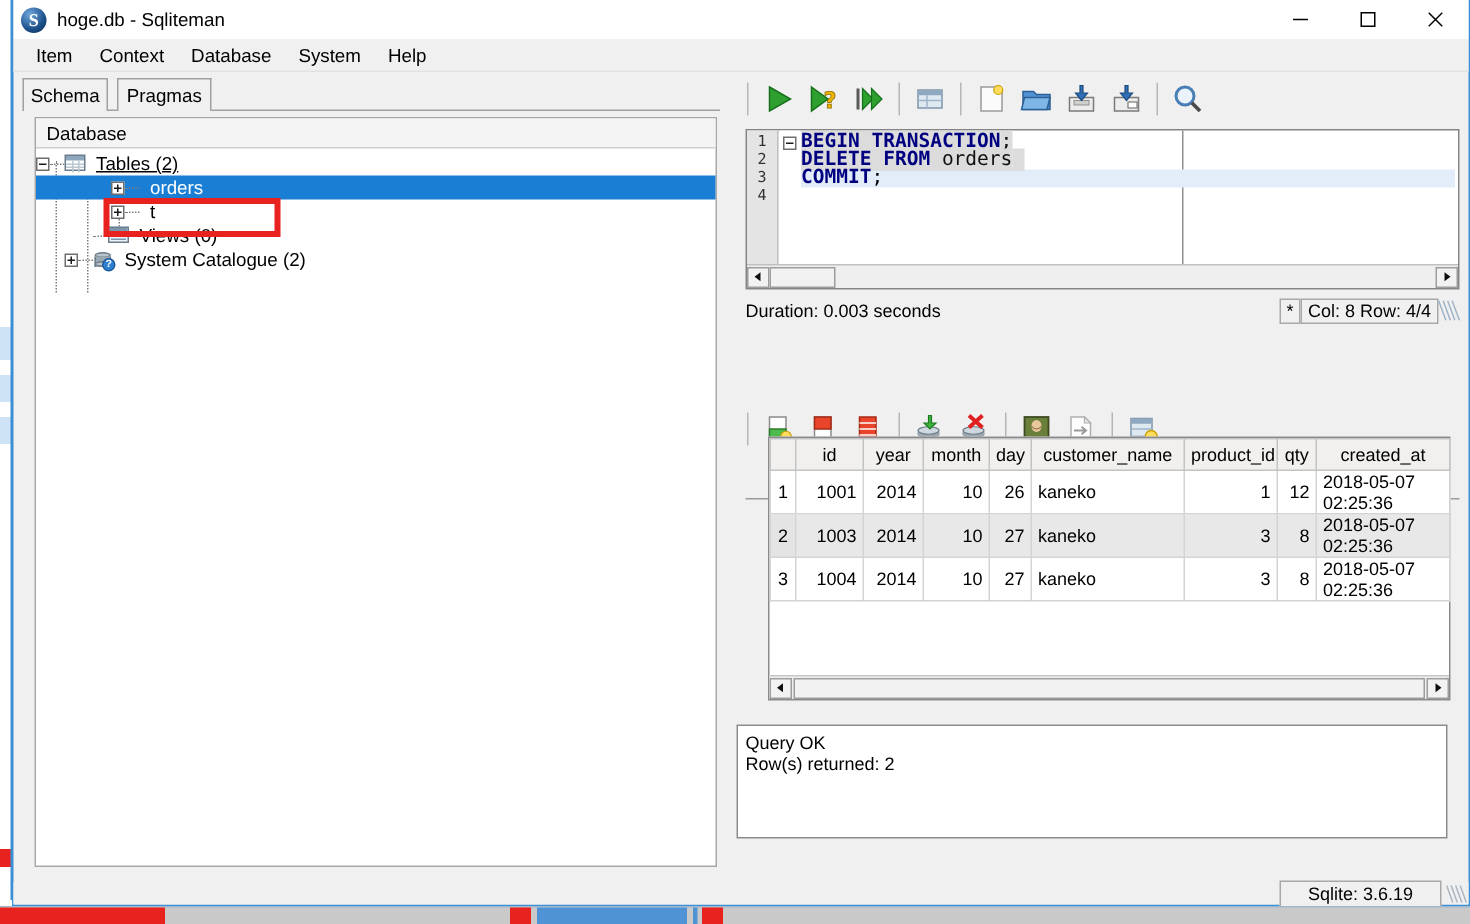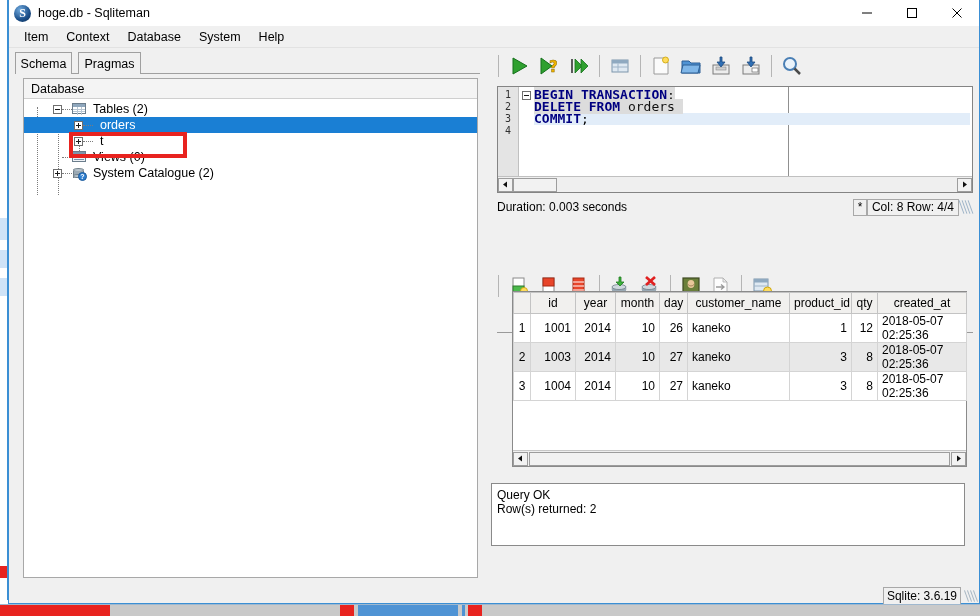--- a/index.html
+++ b/index.html
@@ -278,21 +278,21 @@
     font-size: 12px; padding: 4px 5px; line-height: 14px;
   }
 
   
   #statusbar {
     position: absolute; left: 0; top: 588px; width: 970px; height: 15px;
     background: #f0f0f0; display:flex; align-items:center; justify-content:flex-end;
   }
   #sqlite-ver {
     border: 1px solid #a8a8a8; background: #f0f0f0; height: 18px;
-    display:flex; align-items:center; padding: 0 3px; font-size: 12px; margin-right: 3px;
+    display:flex; align-items:center; padding: 0 18px; font-size: 12px; margin-right: 3px;
   }
   #sb-grip { width: 14px; height: 14px; position: relative; margin-right: 1px; }
   #sb-grip i { position:absolute; background:#a8b6c2; width:1px; height:12px; transform: rotate(-20deg); }
 
   .noselect { user-select: none; }
 </style>
 </head>
 <body class="noselect">
 
 <div id="desktop">
@@ -360,21 +360,21 @@
             <span>Database</span>
           </div>
 
           <div class="tree-rows" style="padding-top:2px;">
 
             <div class="vline" style="left:13px; top:8px; height:88px;"></div>
             <div class="vline" style="left:34px; top:24px; height:72px;"></div>
             <div class="vline" style="left:55px; top:40px; height:18px;"></div>
 
 
-            <div class="trow" style="padding-left:29px;">
+            <div class="trow" style="text-decoration:underline;">
               <div class="expander"></div>
               <div class="dots"></div>
               <div class="ticon">
                 <div class="ic-table">
                   <div class="hdr"></div>
                   <div class="r" style="top:5px;"></div>
                     <div class="r" style="top:7px;"></div>
                   <div class="cv" style="left:4px;"></div>
                     <div class="cv" style="left:8px;"></div>
                 </div>
@@ -402,21 +402,21 @@
               <div class="ticon">
                 <div class="ic-view">
                   <div class="hdr"></div>
                   <div class="l" style="top:5px;width:10px;"></div>
                   <div class="l" style="top:7px;width:10px;"></div>
                 </div>
               </div>
               <span class="tlabel">Views (0)</span>
             </div>
 
-            <div class="trow" style="padding-left:29px;">
+            <div class="trow" style="padding-left:19px;">
               <div class="expander plus"></div>
               <div class="dots"></div>
               <div class="ticon">
                 <div class="ic-sys">
                   <div class="ic-db" style="width:13px;height:12px;">
                       <div class="c1"></div>
                       <div class="c2"></div>
                       <div class="c3"></div>
                     </div>
                   <div class="badge">?</div>
@@ -699,21 +699,21 @@
           </div>
           <div class="sthumb" style="flex:1; margin:0 1px;"></div>
           <div class="sbtn">
             <svg width="7" height="7" viewBox="0 0 7 7">
                 <polygon points="2,0.5 2,6.5 6,3.5" fill="#101010"></polygon>
               </svg>
           </div>
         </div>
       </div>
 
-      <div id="outbox" style="left:482px; top:435px; width:474px; height:63px;">
+      <div id="outbox" style="left:482px; top:435px; width:474px; height:76px;">
         <div>Query OK</div>
         <div>Row(s) returned: 2</div>
       </div>
 
     </div>
 
     <div id="statusbar">
       <div id="sqlite-ver">Sqlite: 3.6.19</div>
       <div id="sb-grip">
         <i style="left:2px;top:1px;"></i>

